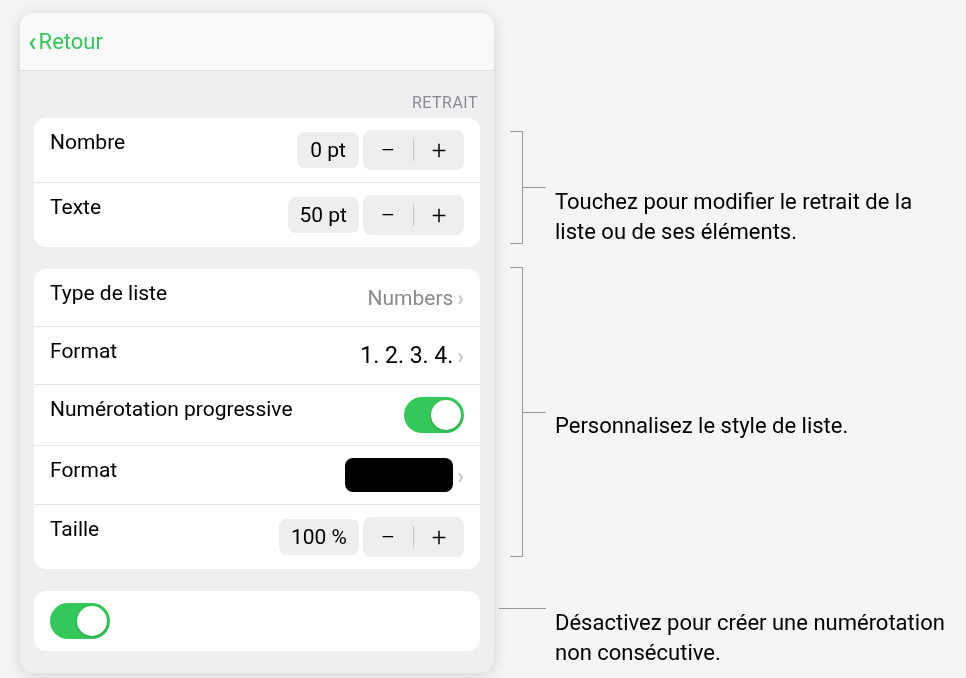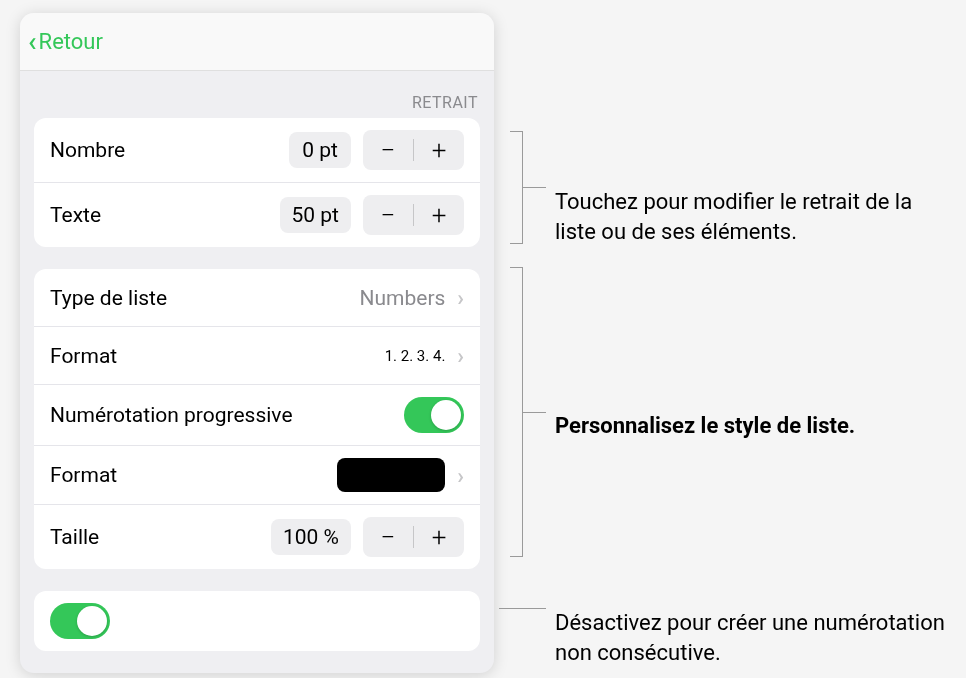--- a/index.html
+++ b/index.html
@@ -82,40 +82,39 @@
     
     .group {
       margin: 0 14px 22px 14px;
       background: #fff;
       border-radius: 12px;
       overflow: hidden;
     }
     
     .row {
       display: flex;
-      align-items: center;
       justify-content: space-between;
       padding: 12px 16px;
       min-height: 58px;
       border-bottom: 0.5px solid #e5e5ea;
     }
     
     .row:last-child {
       border-bottom: none;
     }
     
     .row-label {
       font-size: 21px;
       color: #000;
     }
     
     .row-right {
       display: flex;
       align-items: center;
-      gap: 12px;
+      gap: 4px;
     }
     
     .value-pill {
       background: #eeeef0;
       border-radius: 8px;
       padding: 6px 12px;
       font-size: 21px;
       color: #000;
       min-width: 62px;
       text-align: center;
@@ -146,21 +145,21 @@
       height: 22px;
       background: #c6c6c8;
     }
     
     .row-value-gray {
       font-size: 21px;
       color: #8a8a8e;
     }
     
     .row-value-black {
-      font-size: 15px;
+      font-size: 23px;
       color: #000;
     }
     
     .chevron-right {
       color: #c6c6c8;
       font-size: 22px;
       font-weight: 600;
     }
     
     .toggle {
@@ -310,16 +309,16 @@
   <div class="bracket-bottom" style="bottom:0;"></div>
 </div>
 <div class="callout-line" style="left:522px; top:187px; width:24px;"></div>
 <div class="callout" style="left:555px; top:173px; width:390px;">Touchez pour modifier le retrait de la liste ou de ses éléments.</div>
 
 <div class="bracket" style="left:522px; top:267px; height:290px;">
   <div class="bracket-top" style="top:0;"></div>
   <div class="bracket-bottom" style="bottom:0;"></div>
 </div>
 <div class="callout-line" style="left:522px; top:412px; width:24px;"></div>
-<div class="callout" style="left:555px; top:397px; width:320px;font-weight:bold;">Personnalisez le style de liste.</div>
+<div class="callout" style="left:555px; top:397px; width:320px;">Personnalisez le style de liste.</div>
 
 <div class="callout-line" style="left:499px; top:608px; width:47px;"></div>
 <div class="callout" style="left:555px; top:594px; width:410px;">Désactivez pour créer une numérotation non consécutive.</div>
 
 </body></html>

